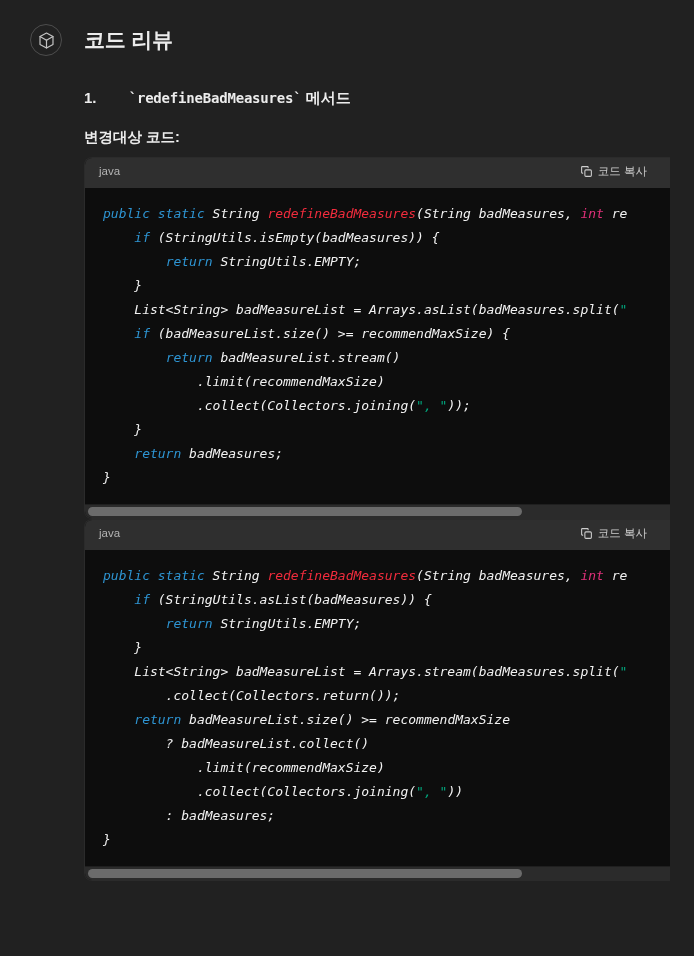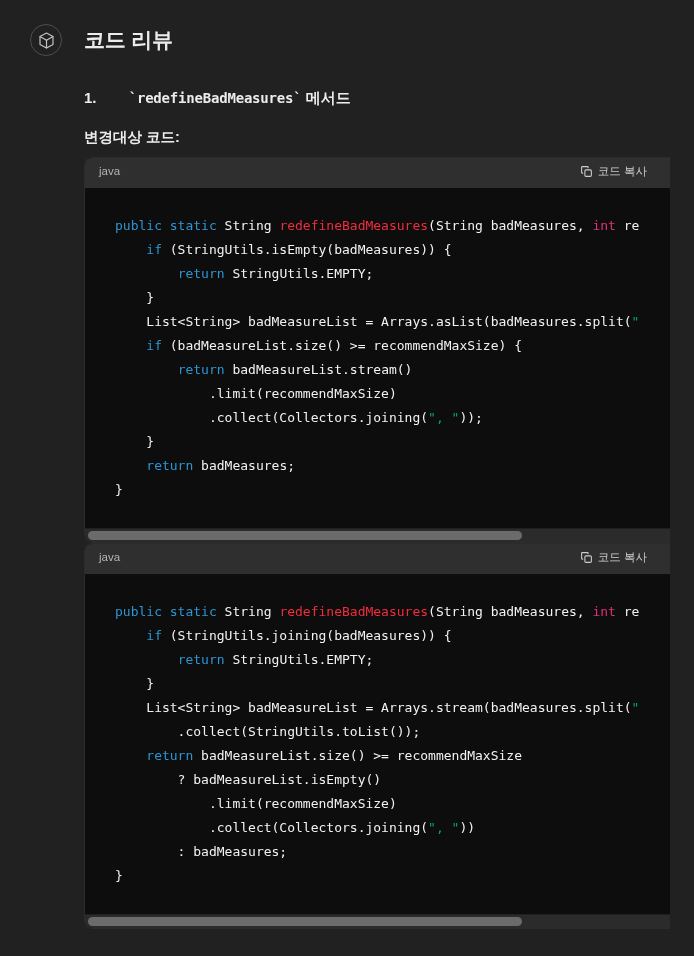--- a/index.html
+++ b/index.html
@@ -65,26 +65,27 @@
     color: #cdcdcd; font-size: 11.5px; cursor: pointer;
     padding-right: 9px;
   }
   .cb-copy svg { display: block; }
   .cb-body {
     background: #0d0d0d;
     padding: 14px 0 14px 18px;
     overflow: hidden;
   }
   pre.code {
-    margin: 12px;
+    margin: 0;
     font-family: "DejaVu Sans Mono", "Liberation Mono", monospace;
     font-size: 13px; line-height: 24px;
     color: #f2f2f2;
     white-space: pre;
     tab-size: 4;
+    font-style: italic;
   }
   .k  { color: #2e95d3; }   
   .ty { color: #f2f2f2; }   
   .fn { color: #f22c3d; }   
   .pr { color: #df3079; }   
   .st { color: #00a67d; }   
 
   .scrollbar {
     height: 14px; background: #2b2b2b;
     border-top: 1px solid #1f1f1f;
@@ -162,27 +163,27 @@
             <svg width="13" height="13" viewBox="0 0 24 24" fill="none" stroke="#cdcdcd" stroke-width="2" stroke-linejoin="round" stroke-linecap="round">
               <rect x="9" y="9" width="12" height="12" rx="2"></rect>
               <path d="M5 15H4a1 1 0 0 1-1-1V4a1 1 0 0 1 1-1h10a1 1 0 0 1 1 1v1"></path>
             </svg>
           </span>
           <span>코드 복사</span>
         </span>
       </div>
       <div class="cb-body">
         <pre class="code"><span class="k">public static </span><span class="ty">String </span><span class="fn">redefineBadMeasures</span><span class="ty">(String badMeasures, </span><span class="pr">int </span><span class="ty">re</span>
-<span class="ty">    </span><span class="k">if </span><span class="ty">(StringUtils.joining(badMeasures)) {</span>
+<span class="ty">    </span><span class="k">if </span><span class="ty">(StringUtils.asList(badMeasures)) {</span>
 <span class="ty">        </span><span class="k">return </span><span class="ty">StringUtils.EMPTY;</span>
 <span class="ty">    }</span>
 <span class="ty">    List&lt;String&gt; badMeasureList = Arrays.stream(badMeasures.split(</span><span class="st">"</span>
-<span class="ty">        .collect(StringUtils.toList());</span>
+<span class="ty">        .collect(Collectors.return());</span>
 <span class="ty">    </span><span class="k">return </span><span class="ty">badMeasureList.size() &gt;= recommendMaxSize</span>
-<span class="ty">        ? badMeasureList.isEmpty()</span>
+<span class="ty">        ? badMeasureList.collect()</span>
 <span class="ty">            .limit(recommendMaxSize)</span>
 <span class="ty">            .collect(Collectors.joining(</span><span class="st">", "</span><span class="ty">))</span>
 <span class="ty">        : badMeasures;</span>
 <span class="ty">}</span></pre>
       </div>
       <div class="scrollbar">
         <div class="thumb" style="width: 75%;"></div>
       </div>
     </div>
 

